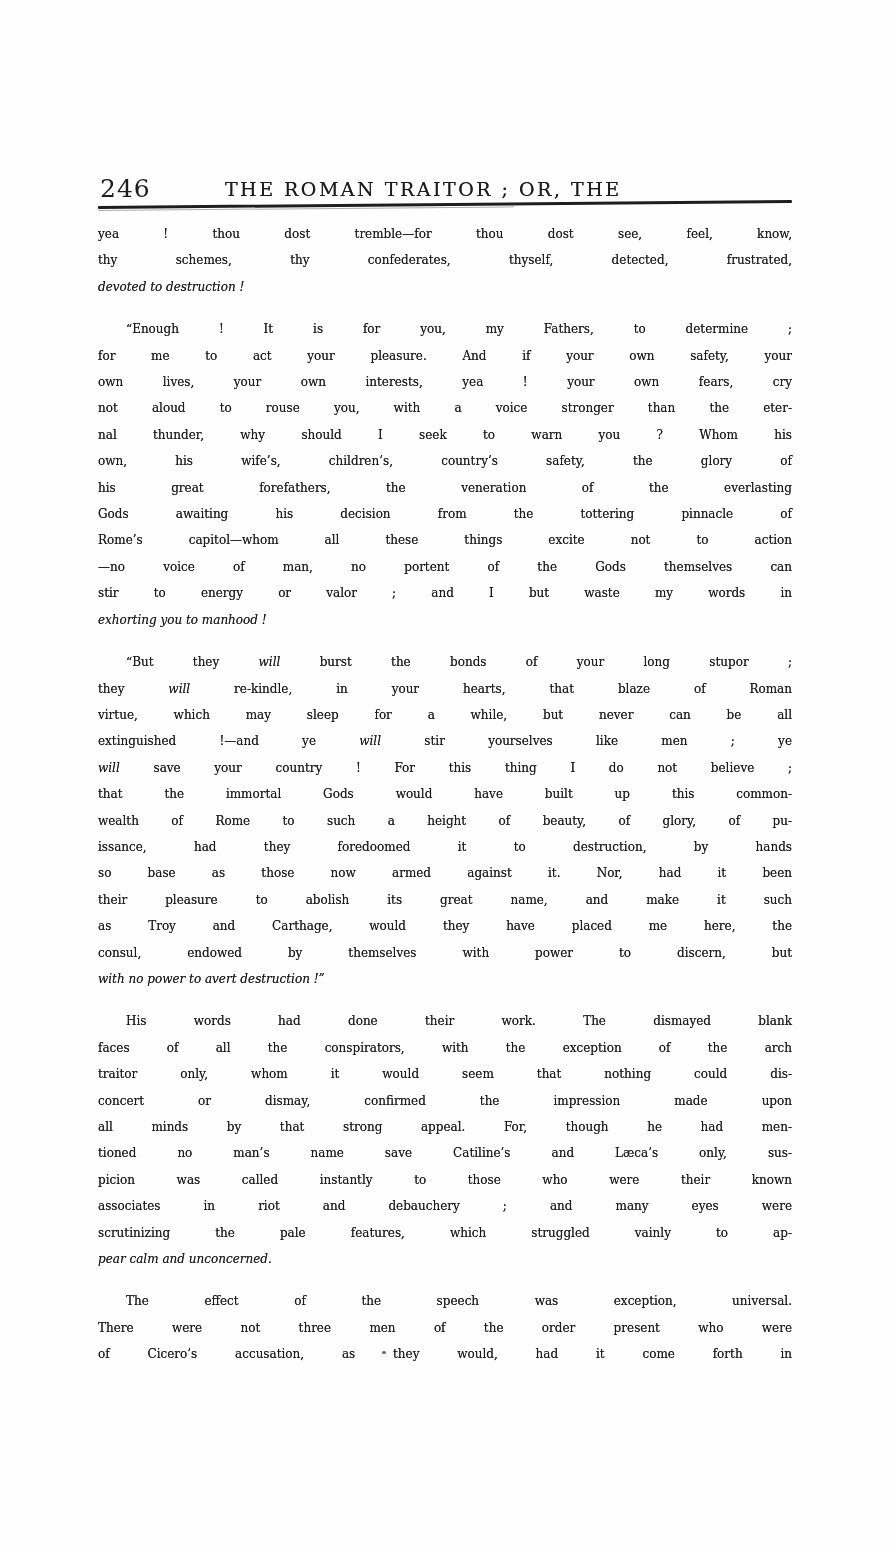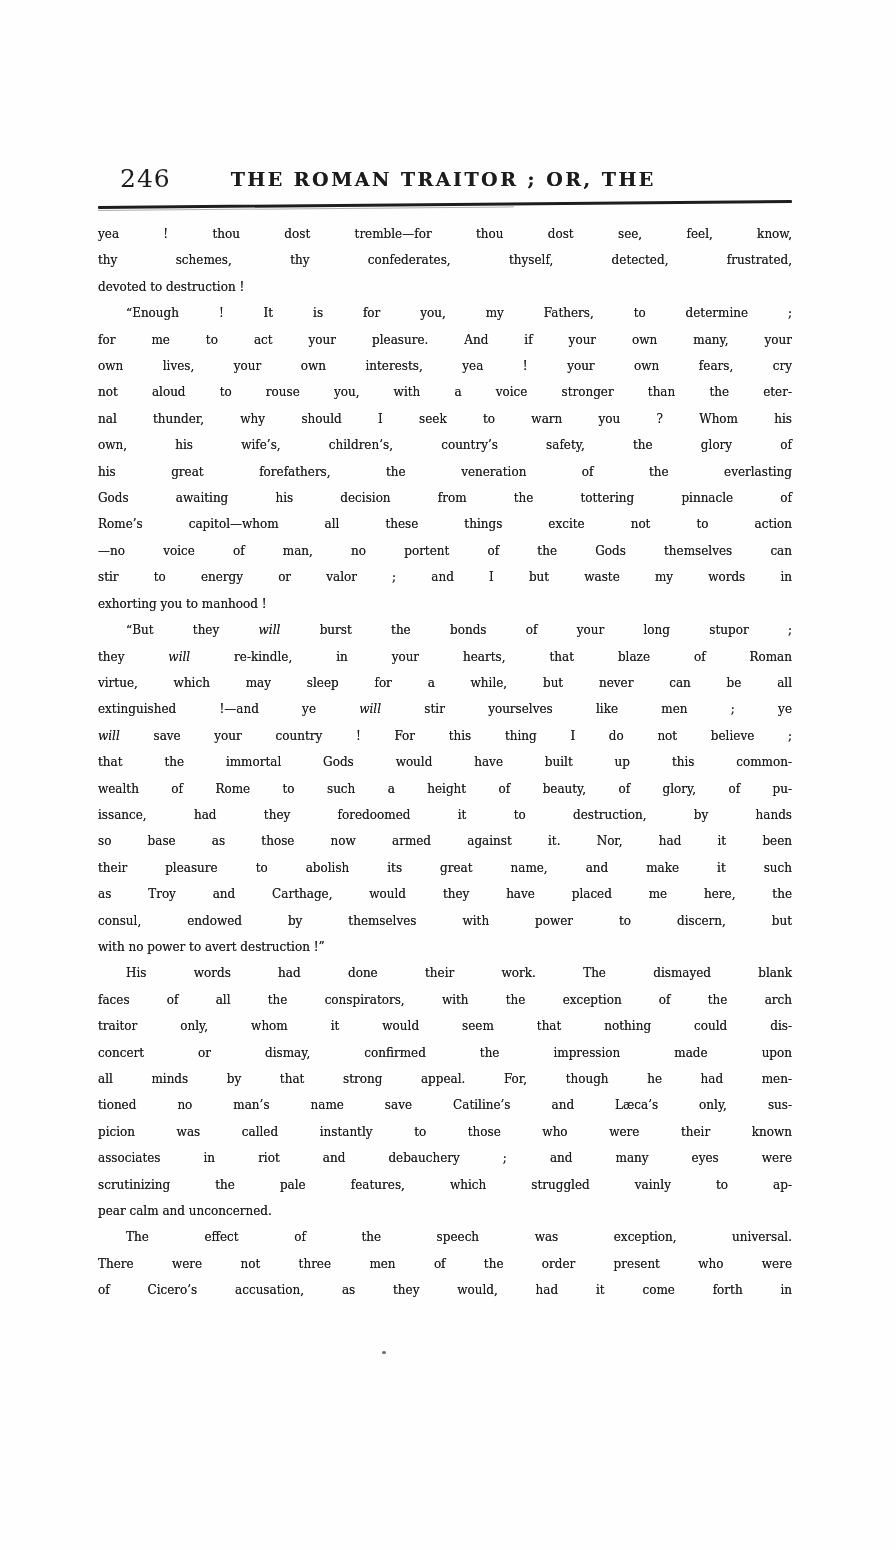--- a/index.html
+++ b/index.html
@@ -14,40 +14,39 @@
     font-family: "DejaVu Serif", serif;
     color: #1c1c1c;
     overflow: hidden;
   }
   .page {
     position: absolute;
     inset: 0;
   }
   .page-header {
     position: absolute;
-    top: 164px;
+    top: 174px;
     left: 98px;
     width: 692px;
     height: 36px;
-    margin-left: 20px;
   }
   .page-number {
     position: absolute;
     left: 2px;
     top: 0;
     font-size: 25px;
     letter-spacing: 1px;
   }
   .running-title {
     position: absolute;
     left: 47%;
     top: 4px;
     transform: translateX(-50%);
     font-size: 19px;
-    font-weight: bold;
+    font-weight: normal;
     letter-spacing: 2.5px;
     white-space: nowrap;
     text-shadow: 0 0 0.5px rgba(25,25,25,0.75);
     text-align: center;
   }
   .header-rule {
     position: absolute;
     top: 206px;
     left: 98px;
     width: 694px;
@@ -78,23 +77,25 @@
   .paragraph { margin: 0; }
   .line {
     text-align: justify;
     text-align-last: justify;
     text-justify: inter-word;
     white-space: normal;
   }
   .line.last {
     text-align: left;
     text-align-last: left;
+    font-style: italic;
   }
   .line.indent {
     text-indent: 28px;
+    margin-top: 16px;
   }
   .line i {
     font-style: italic;
   }
   .scan-speck {
     position: absolute;
     left: 382px;
     top: 1351px;
     width: 4px;
     height: 3px;
@@ -115,21 +116,21 @@
   <div class="header-rule"></div>
 
   <div class="text-block" id="text-block">
       <div class="paragraph">
         <div class="line">yea ! thou dost tremble—for thou dost see, feel, know,</div>
         <div class="line">thy schemes, thy confederates, thyself, detected, frustrated,</div>
         <div class="line last">devoted to destruction !</div>
       </div>
       <div class="paragraph">
         <div class="line indent">“Enough !  It is for you, my Fathers, to determine ;</div>
-        <div class="line">for me to act your pleasure.  And if your own many, your</div>
+        <div class="line">for me to act your pleasure.  And if your own safety, your</div>
         <div class="line">own lives, your own interests, yea ! your own fears, cry</div>
         <div class="line">not aloud to rouse you, with a voice stronger than the eter-</div>
         <div class="line">nal thunder, why should I seek to warn you ?  Whom his</div>
         <div class="line">own, his wife’s, children’s, country’s safety, the glory of</div>
         <div class="line">his great forefathers, the veneration of the everlasting</div>
         <div class="line">Gods awaiting his decision from the tottering pinnacle of</div>
         <div class="line">Rome’s capitol—whom all these things excite not to action</div>
         <div class="line">—no voice of man, no portent of the Gods themselves can</div>
         <div class="line">stir to energy or valor ; and I but waste my words in</div>
         <div class="line last">exhorting you to manhood !</div>

